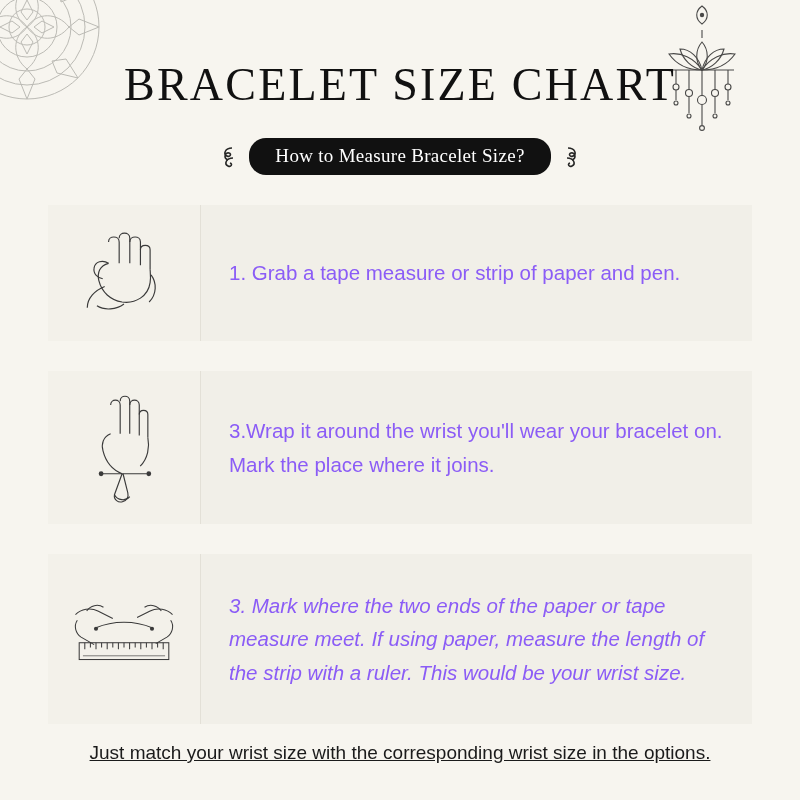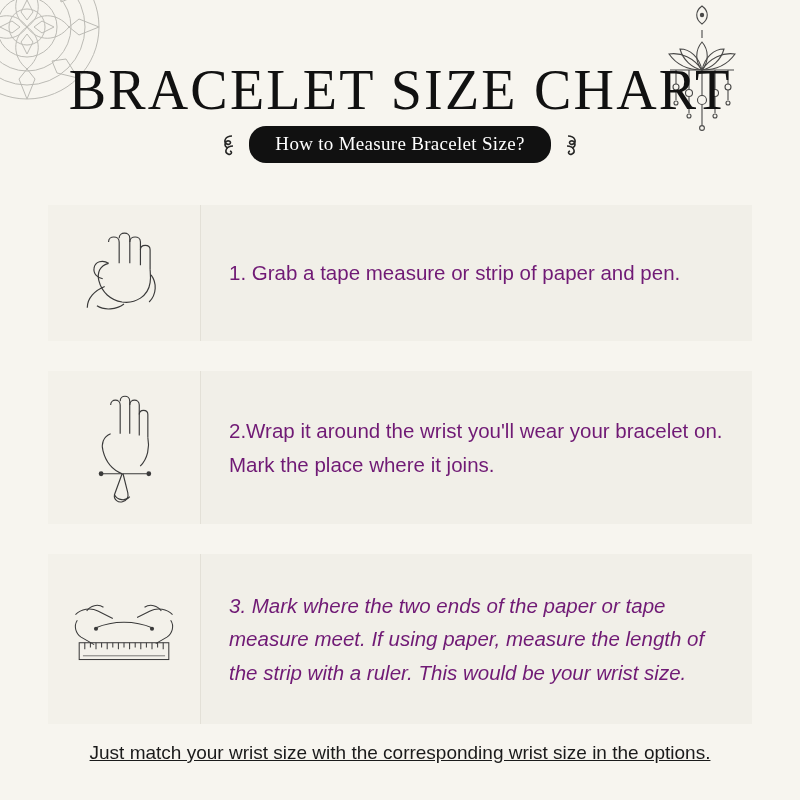--- a/index.html
+++ b/index.html
@@ -39,30 +39,30 @@
   }
 
   
   .title {
     position: absolute;
     top: 58px;
     left: 0;
     width: 800px;
     text-align: center;
     font-family: "Liberation Serif", serif;
-    font-size: 56px;
+    font-size: 46px;
     letter-spacing: 2.2px;
     font-weight: 400;
     color: #111;
   }
 
   
   .subtitle-row {
     position: absolute;
-    top: 126px;
+    top: 138px;
     left: 0;
     width: 800px;
     display: flex;
     align-items: center;
     justify-content: center;
     gap: 12px;
   }
   .swirl {
     width: 26px;
     height: 26px;
@@ -104,21 +104,21 @@
     display: flex;
     align-items: center;
     justify-content: center;
   }
   .step .thumb svg { display: block; }
   .step .text {
     flex: 1;
     padding: 14px 26px 14px 28px;
     font-size: 20.5px;
     line-height: 1.62;
-    color: #701a75;
+    color: #8b5cf6;
   }
   .step.step1 { height: 136px; }
   .step.step2 { height: 153px; }
   .step.step3 { height: 170px; font-style: italic; }
 
   .footer-note {
     position: absolute;
     bottom: 36px;
     left: 0;
     width: 800px;
@@ -245,21 +245,21 @@
         <path d="M76 30 c0 -6 9 -6 9 0 v24"></path>
         <path d="M46 50 c-8 3 -10 11 -8 18 c3 12 10 20 20 24"></path>
         <path d="M85 54 c2 10 0 22 -8 30"></path>
         <path d="M58 92 l-8 22 c-1 5 4 9 9 7 c4 -1 6 -5 5 -9 l-5 -20"></path>
         <path d="M50 114 c3 6 12 7 16 2"></path>
         <path d="M38 92 h46"></path>
         <circle cx="36" cy="92" r="2.5" fill="#3a3a3a" stroke="none"></circle>
         <circle cx="86" cy="92" r="2.5" fill="#3a3a3a" stroke="none"></circle>
       </svg>
     </div>
-    <div class="text">2.Wrap it around the wrist you'll wear your bracelet on. Mark the place where it joins.</div>
+    <div class="text">3.Wrap it around the wrist you'll wear your bracelet on. Mark the place where it joins.</div>
   </div>
 
   <div class="step step3">
     <div class="thumb">
       <svg viewBox="0 0 140 120" width="132" height="112" fill="none" stroke="#3a3a3a" stroke-width="1.1">
 
         <path d="M18 34 c6 -6 16 -8 24 -4 l16 8"></path>
         <path d="M20 40 c-4 6 -2 14 4 18 l14 8"></path>
         <path d="M30 30 c4 -6 12 -8 18 -4"></path>
 

